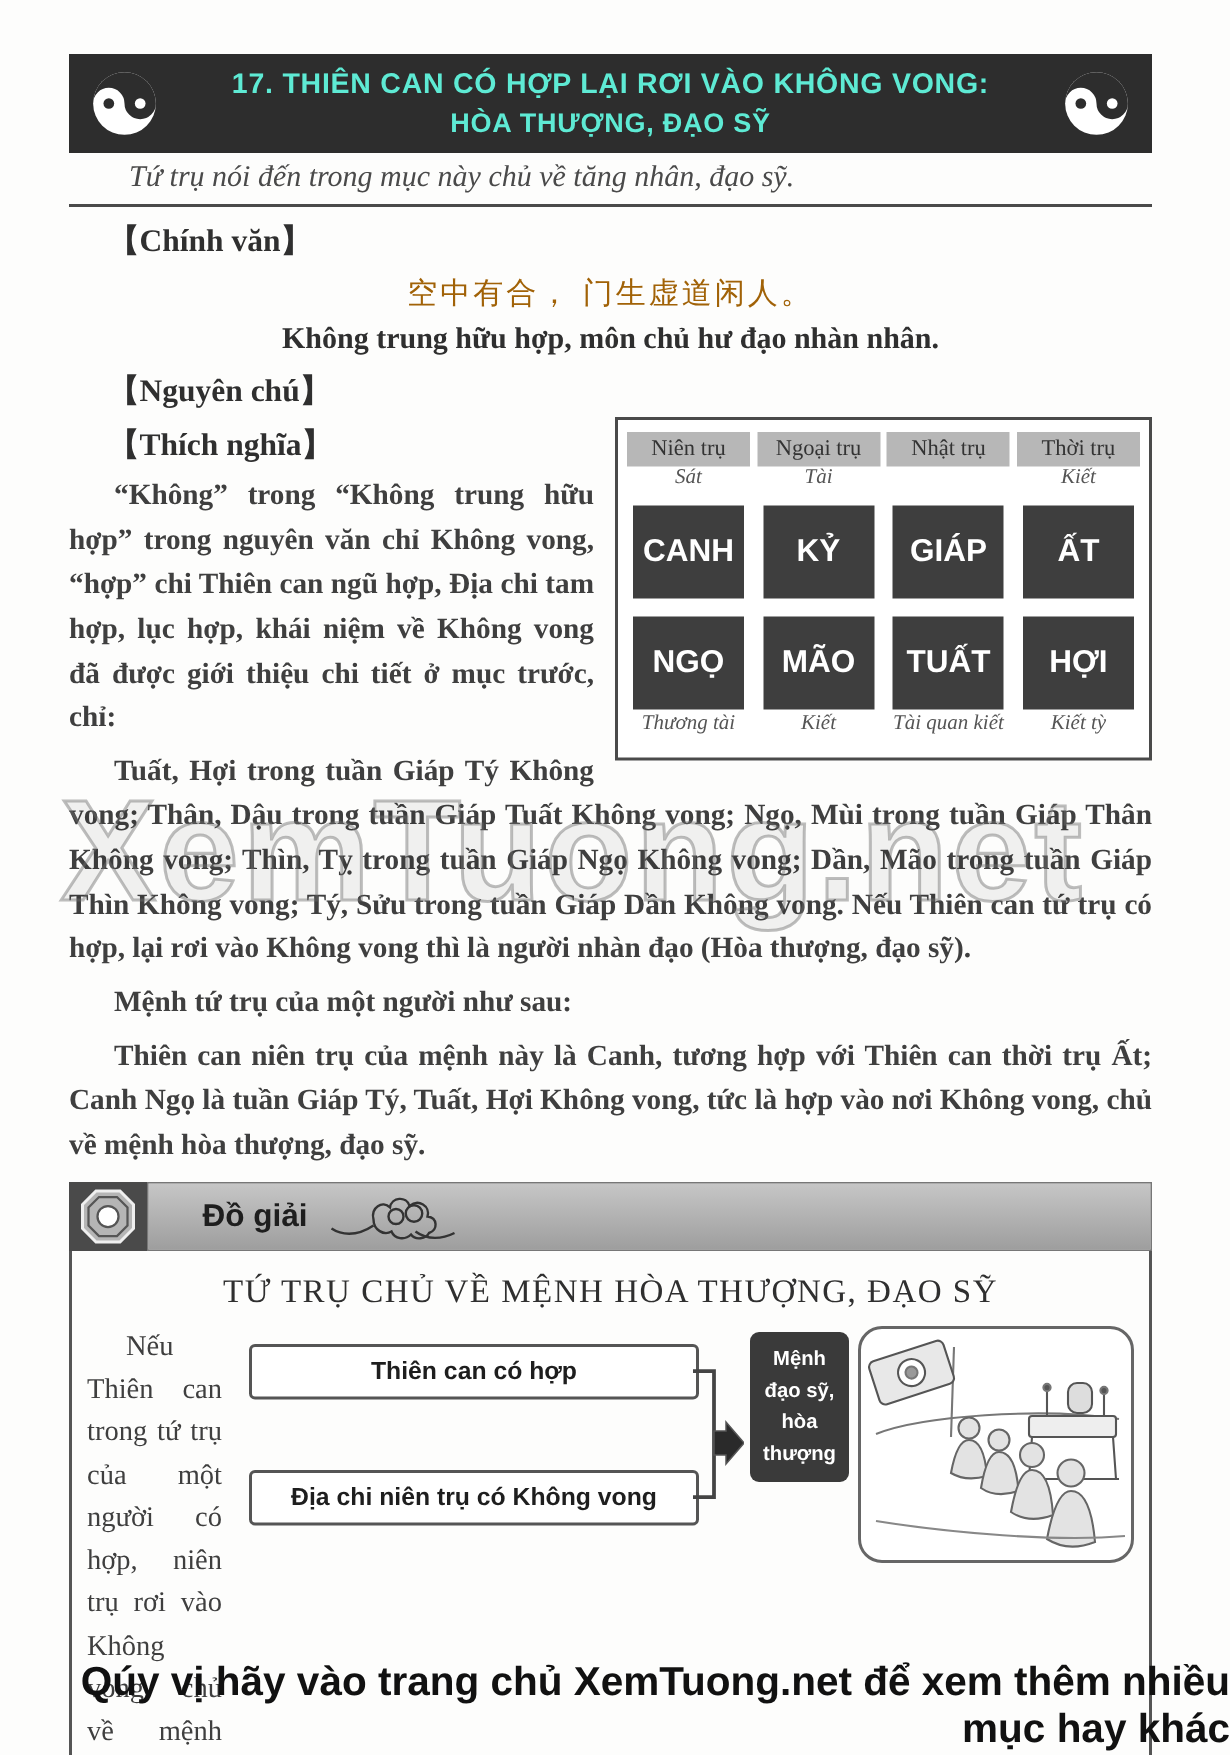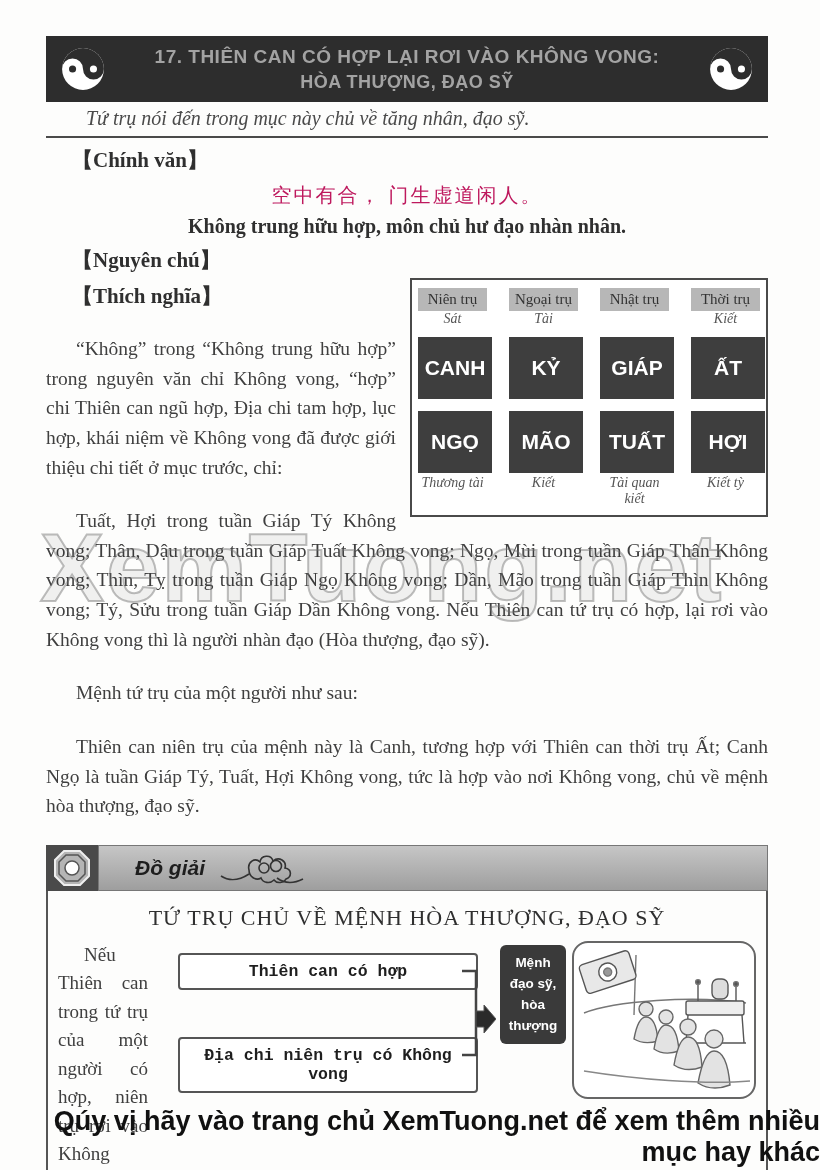--- a/index.html
+++ b/index.html
@@ -5,75 +5,75 @@
   * { margin:0; padding:0; box-sizing:border-box; }
   html,body { width:820px; height:1170px; }
   body {
     position:relative; background:#fdfdfc; overflow:hidden;
     font-family:"Liberation Serif", serif; color:#3d3d3d;
   }
   .page { position:absolute; left:46px; top:36px; width:722px; }
 
   
   .banner {
-    background:#2d2d2d; color:#a3a3a3; display:flex; align-items:center;
+    background:#2d2d2d; color:#5eead4; display:flex; align-items:center;
     padding:4px 6px; min-height:66px;
   }
   .yy-box { width:62px; height:58px; background:#2d2d2d; display:flex; align-items:center; justify-content:center; flex:0 0 auto; }
   .banner-title { flex:1; text-align:center; font-family:"Liberation Sans", sans-serif; font-weight:bold; }
   .banner-title .l1 { font-size:19px; letter-spacing:.5px; }
   .banner-title .l2 { font-size:18px; letter-spacing:.5px; margin-top:4px; }
 
   .subtitle {
     font-style:italic; font-size:20px; color:#4a4a4a;
     padding:5px 0 6px 40px; border-bottom:2px solid #4a4a4a; margin-bottom:8px;
   }
 
   
   .sec-label { font-weight:bold; font-size:21px; color:#2f2f2f; margin:8px 0 2px 26px; }
-  .cn-line { text-align:center; font-size:20px; color:#be185d; letter-spacing:2px; margin:8px 0 2px; }
+  .cn-line { text-align:center; font-size:20px; color:#a16207; letter-spacing:2px; margin:8px 0 2px; }
   .viet-bold { text-align:center; font-weight:bold; font-size:20px; color:#2f2f2f; margin:6px 0 2px; }
   p.ital { font-style:italic; font-size:20px; color:#585858; text-align:justify; text-indent:30px; line-height:1.5; margin:7px 0; }
-  p.body-p { font-size:19.5px; color:#3f3f3f; text-align:justify; text-indent:30px; line-height:1.52; margin:24px 0; }
+  p.body-p { font-size:19.5px; color:#3f3f3f; text-align:justify; text-indent:30px; line-height:1.52; margin:6px 0;font-weight:bold; }
 
   
   .pillars {
     float:right; width:358px; margin:2px 0 6px 14px;
     border:2px solid #4a4a4a; background:#fff; padding:8px 6px 6px;
   }
   .prow { display:flex; justify-content:space-between; }
-  .pcell { width:69px; text-align:center; }
+  .pcell { width:82px; text-align:center; }
   .phead { background:#b7b7b7; color:#333; font-size:15px; padding:3px 0; }
   .pgod { font-style:italic; font-size:14px; color:#555; padding:0 0 2px; min-height:24px; }
   .pbox {
     background:#3e3e3e; color:#fff; font-family:"Liberation Sans", sans-serif;
     font-weight:bold; font-size:21px; width:74px; height:62px; margin:2px auto;
     display:flex; align-items:center; justify-content:center;
   }
   .pgap { height:8px; }
 
   .clear { clear:both; }
 
   
-  .dg-bar { display:flex; margin-top:10px; height:46px;font-style:italic; }
+  .dg-bar { display:flex; margin-top:10px; height:46px; }
   .dg-icon-box { width:52px; height:46px; background:#4a4a4a; display:flex; align-items:center; justify-content:center; flex:0 0 auto; }
   .dg-strip {
     flex:1; background:linear-gradient(#c6c6c6,#9e9e9e); border:1px solid #777;
     display:flex; align-items:center; gap:14px; padding-left:36px;
   }
   .dg-label { font-family:"Liberation Sans", sans-serif; font-weight:bold; font-size:21px; color:#1e1e1e; }
   .dg-box { border:2px solid #555; border-top:none; padding:8px 10px 10px; min-height:208px; }
   .dg-title { text-align:center; font-size:22px; letter-spacing:1px; color:#2f2f2f; margin:6px 0 10px; }
   .dg-row { display:flex; align-items:flex-start; }
   .dg-para { width:196px; font-size:19px; line-height:1.5; text-align:justify; text-indent:26px; color:#3f3f3f; }
   .dg-mid { position:relative; width:330px; margin-left:14px; height:160px; flex:0 0 auto; }
   .flow-box {
     border:2px solid #555; border-radius:4px; background:#fff;
-    font-family:Liberation Mono, monospace; font-weight:bold; font-size:16.5px;
-    color:#1e1e1e; text-align:center; padding:7px 4px; width:300px; position:absolute; left:16px;
+    font-family:Liberation Sans, sans-serif; font-weight:bold; font-size:16.5px;
+    color:#1e1e1e; text-align:center; padding:7px 4px; width:300px; position:absolute; left:4px;
   }
   .fb1 { top:12px; } .fb2 { top:96px; }
   .bracket { position:absolute; left:300px; top:0; }
   .dg-result {
     background:#3a3a3a; color:#fff; border-radius:6px; width:66px;
     font-family:"Liberation Sans", sans-serif; font-weight:bold; font-size:13.5px;
     text-align:center; line-height:1.55; padding:8px 2px; margin:4px 6px 0 8px; flex:0 0 auto;
   }
   .dg-pic {
     border:2px solid #666; border-radius:16px; width:184px; height:158px;

